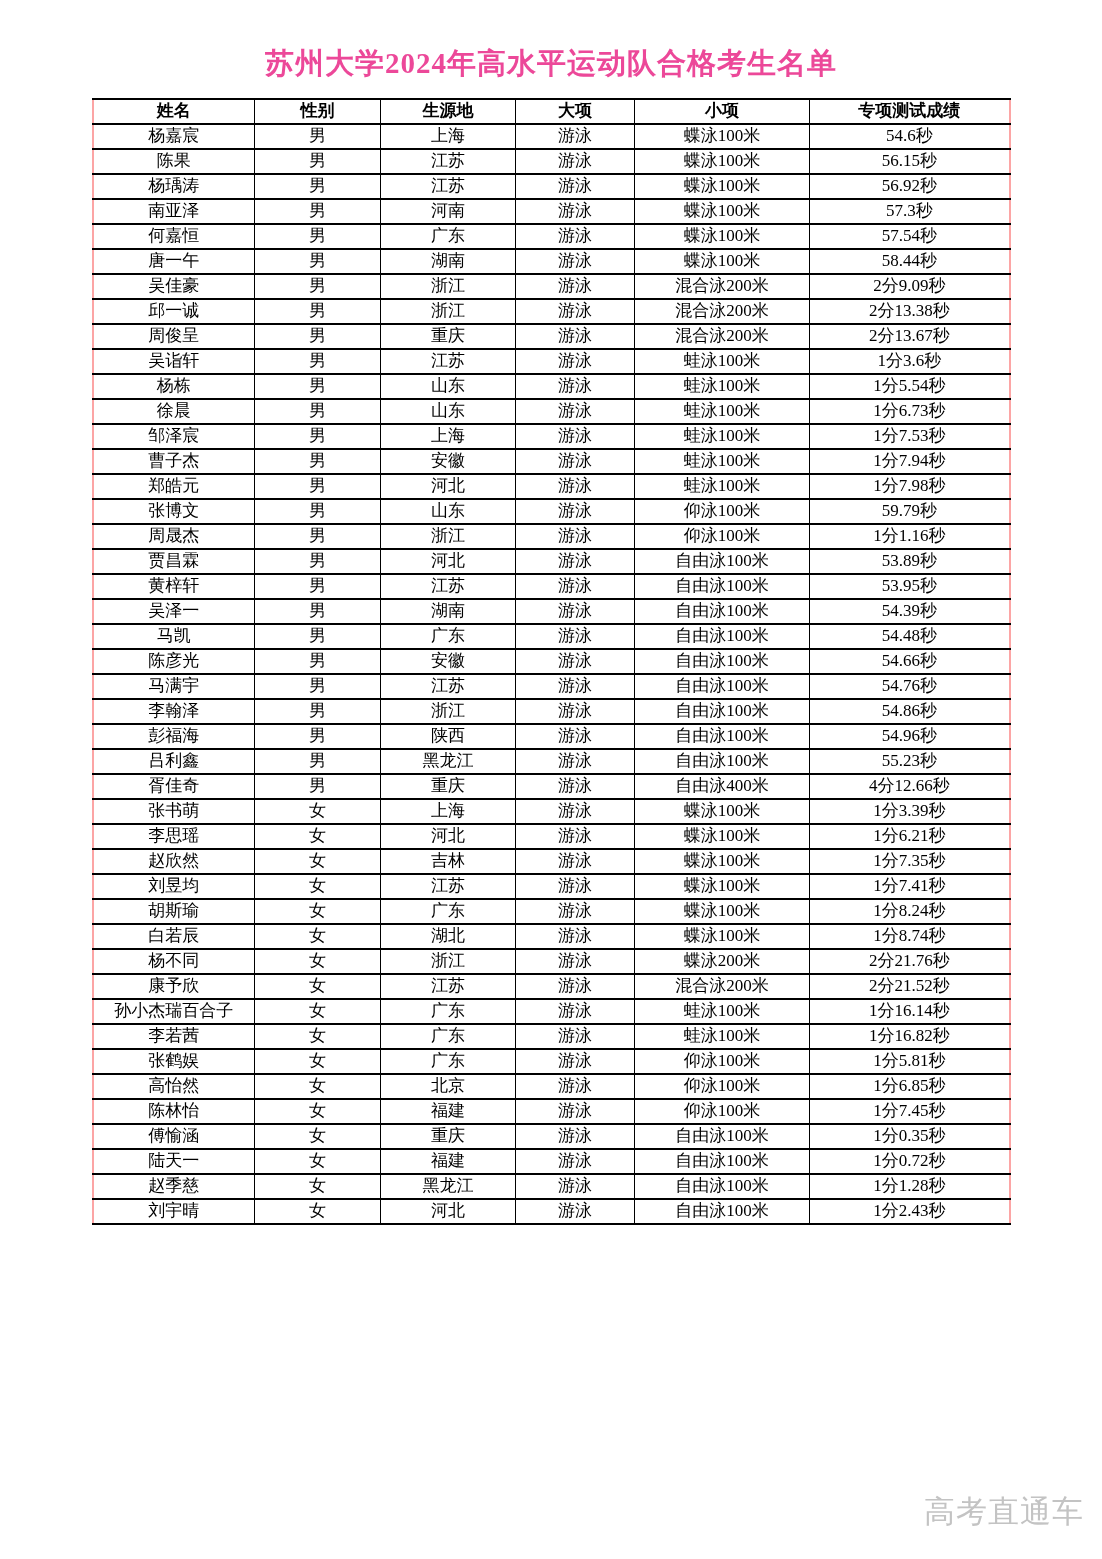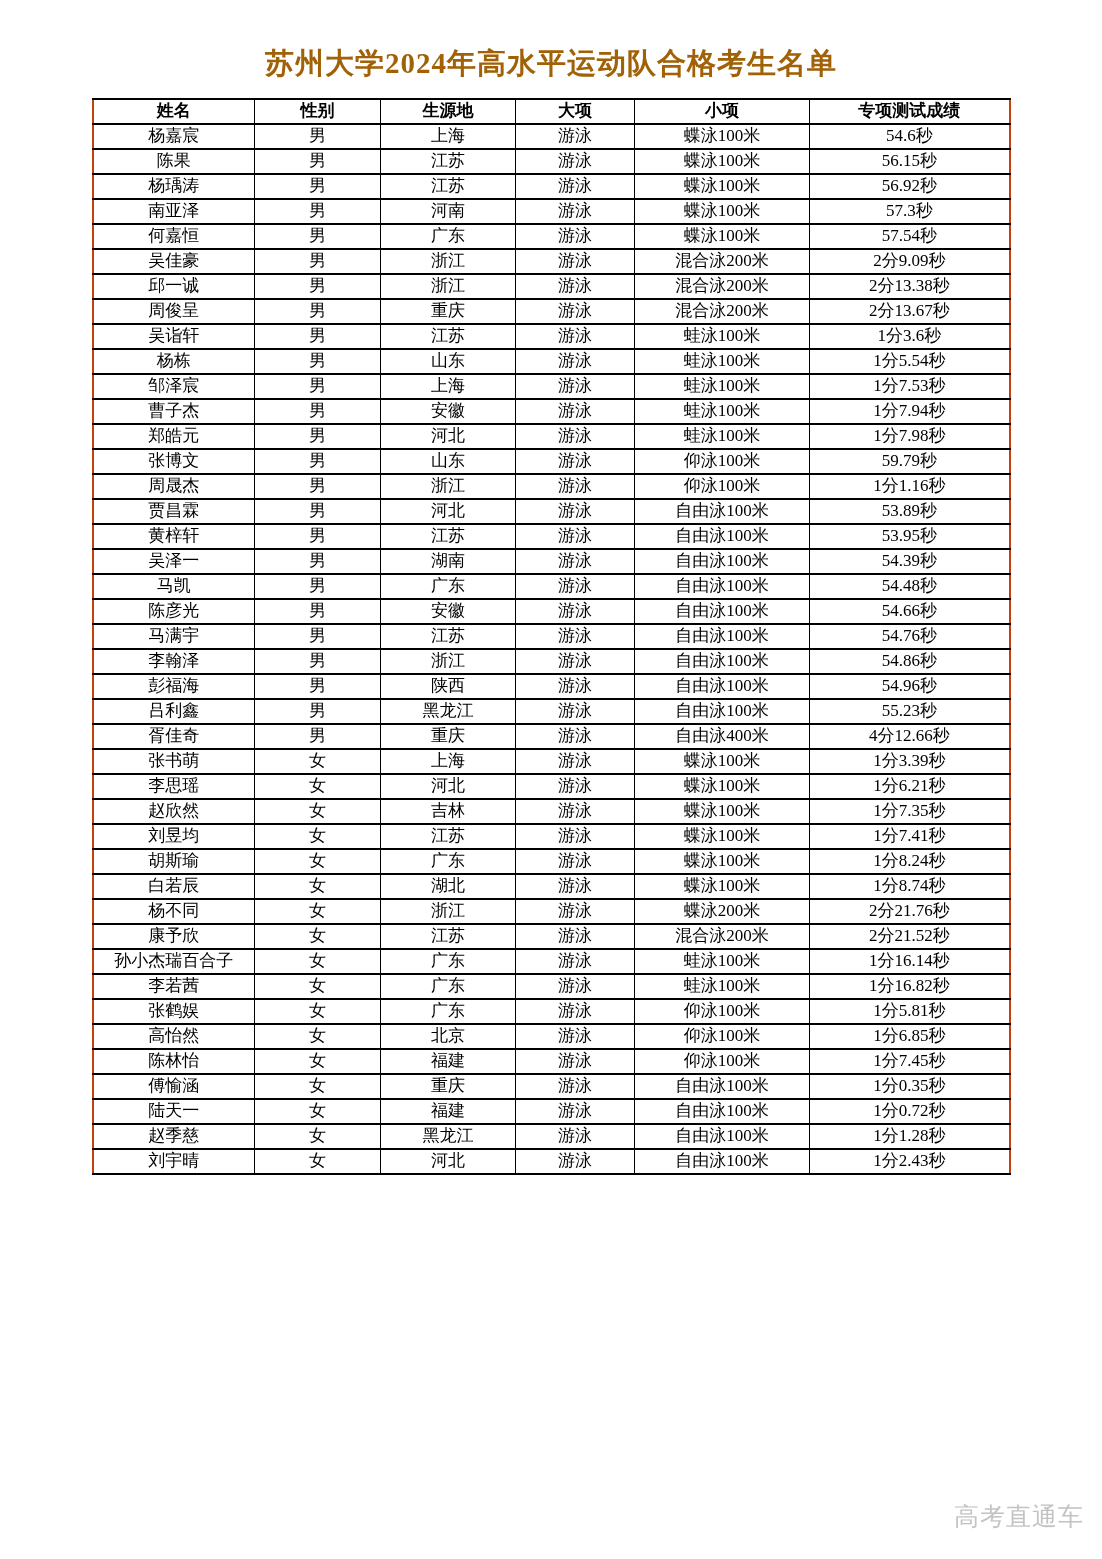--- a/index.html
+++ b/index.html
@@ -16,28 +16,28 @@
     overflow: hidden;
   }
   .doc-title {
     margin: 0;
     padding-top: 44px;
     padding-bottom: 14px;
     text-align: center;
     font-size: 29px;
     font-weight: bold;
     letter-spacing: 1px;
-    color: #a16207;
+    color: #ec4899;
   }
   table.roster {
     border-collapse: collapse;
     table-layout: fixed;
     width: 917px;
     margin: 0 auto;
-    border: 2px solid #c2410c;
+    border: 2px solid #fca5a5;
   }
   table.roster col.c0 { width: 162px; }
   table.roster col.c1 { width: 126px; }
   table.roster col.c2 { width: 135px; }
   table.roster col.c3 { width: 119px; }
   table.roster col.c4 { width: 175px; }
   table.roster col.c5 { width: 200px; }
   table.roster th,
   table.roster td {
     border-left: 1px solid #000000;
@@ -53,21 +53,21 @@
     white-space: nowrap;
     overflow: hidden;
   }
   table.roster th {
     font-weight: bold;
   }
   .watermark {
     position: absolute;
     right: 18px;
     bottom: 26px;
-    font-size: 25px;
+    font-size: 31px;
     color: #c3c3c3;
     letter-spacing: 1px;
     font-family: "Liberation Sans", "DejaVu Sans", sans-serif;
   }
 </style>
 </head>
 <body>
 
 <h1 class="doc-title">苏州大学2024年高水平运动队合格考生名单</h1>
 
@@ -125,20 +125,28 @@
       </tr>
       <tr>
         <td>何嘉恒</td>
         <td>男</td>
         <td>广东</td>
         <td>游泳</td>
         <td>蝶泳100米</td>
         <td>57.54秒</td>
       </tr>
       <tr>
+        <td>唐一午</td>
+        <td>男</td>
+        <td>湖南</td>
+        <td>游泳</td>
+        <td>蝶泳100米</td>
+        <td>58.44秒</td>
+      </tr>
+      <tr>
         <td>吴佳豪</td>
         <td>男</td>
         <td>浙江</td>
         <td>游泳</td>
         <td>混合泳200米</td>
         <td>2分9.09秒</td>
       </tr>
       <tr>
         <td>邱一诚</td>
         <td>男</td>
@@ -163,20 +171,28 @@
         <td>蛙泳100米</td>
         <td>1分3.6秒</td>
       </tr>
       <tr>
         <td>杨栋</td>
         <td>男</td>
         <td>山东</td>
         <td>游泳</td>
         <td>蛙泳100米</td>
         <td>1分5.54秒</td>
+      </tr>
+      <tr>
+        <td>徐晨</td>
+        <td>男</td>
+        <td>山东</td>
+        <td>游泳</td>
+        <td>蛙泳100米</td>
+        <td>1分6.73秒</td>
       </tr>
       <tr>
         <td>邹泽宸</td>
         <td>男</td>
         <td>上海</td>
         <td>游泳</td>
         <td>蛙泳100米</td>
         <td>1分7.53秒</td>
       </tr>
       <tr>

